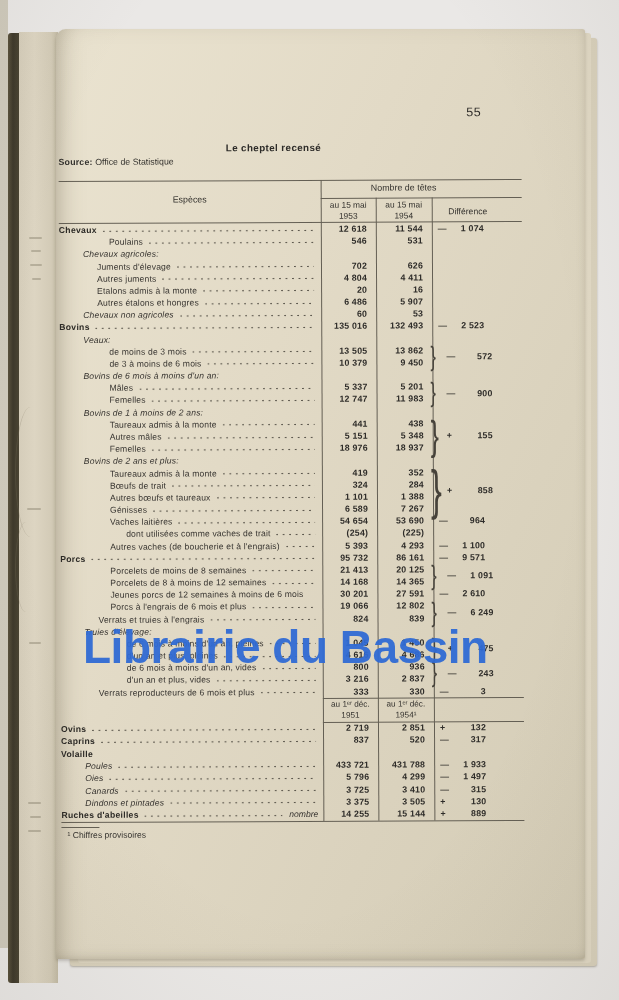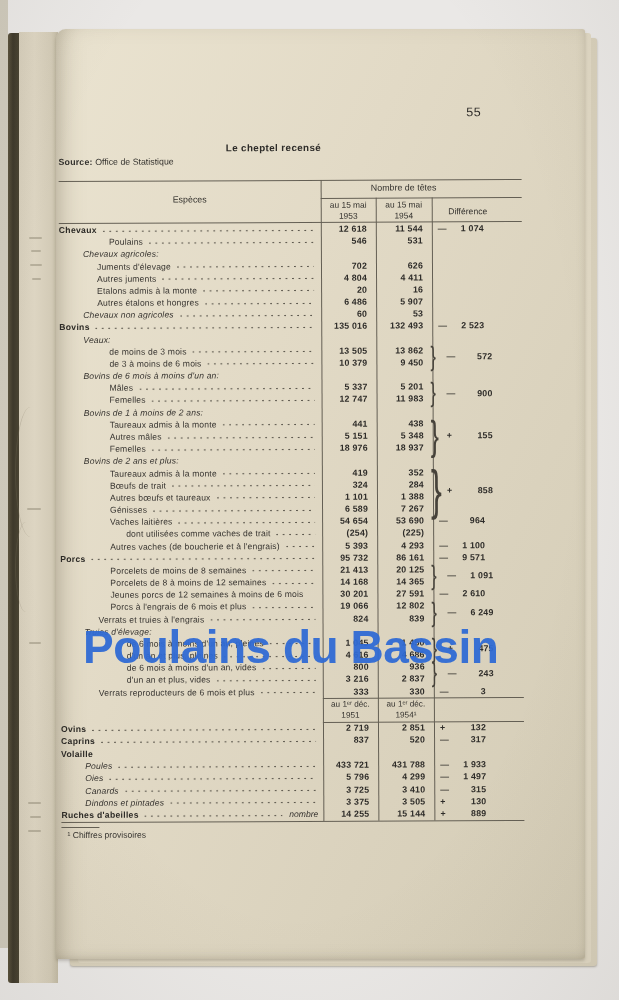--- a/index.html
+++ b/index.html
@@ -614,15 +614,15 @@
               <span class="dsgn">—</span>
               <span class="dval">243</span>
             </div>
           </div>
         </div>
     </div>
 
     <div class="footnote">¹ Chiffres provisoires</div>
   </div>
 
-  <div class="watermark">Poulains du Bassin</div>
+  <div class="watermark">Librairie du Bassin</div>
   <div class="vignette"></div>
 </div>
 
 </body></html>

